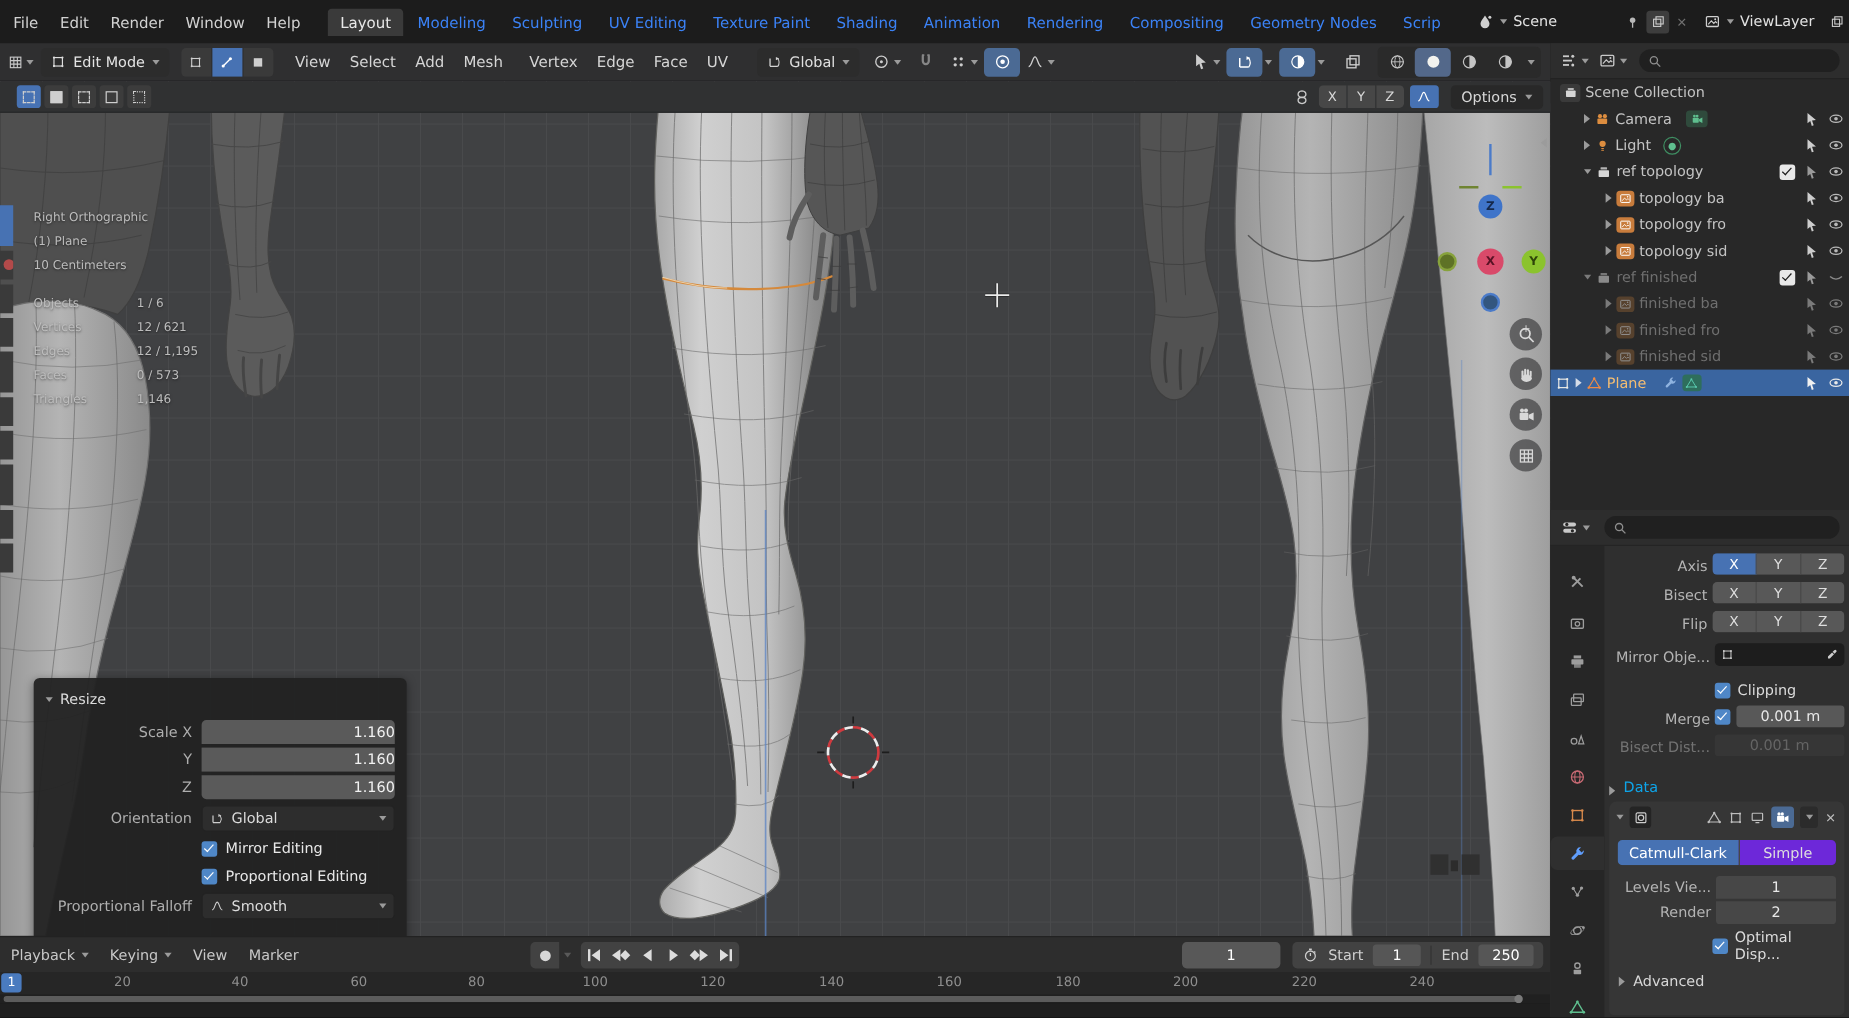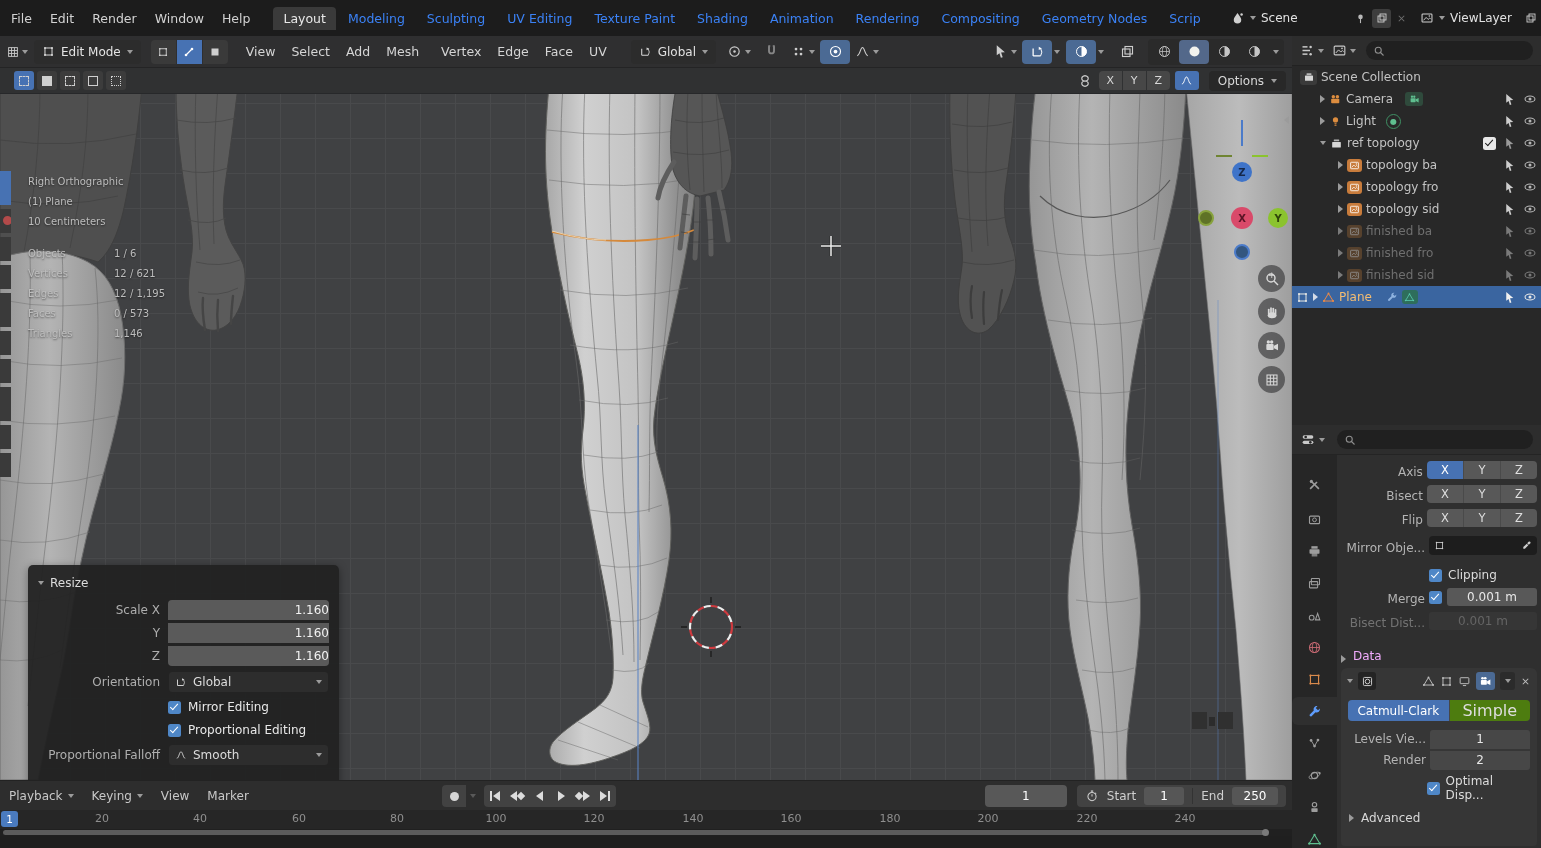--- a/index.html
+++ b/index.html
@@ -1023,20 +1023,38 @@
       <span class="lbl">topology sid</span>
       <span class="rctl">
           <svg class="s" width="13" height="13" style="color:#cdcdcd">
             <use href="#i-cursor"></use>
           </svg>
           <svg class="s" width="14" height="14" style="color:#b8b8b8">
             <use href="#i-eye"></use>
           </svg>
         </span>
     </div>
+    <div class="orow dim" style="padding-left:28px">
+      <span class="cvd" style="border-top-color:#7a7a7a"></span>
+      <span class="ic" style="color:#8a8a8a;margin-left:4px">
+          <svg class="s" width="13" height="13">
+            <use href="#i-coll"></use>
+          </svg>
+        </span>
+      <span class="lbl">ref finished</span>
+      <span class="rctl">
+          <span class="cb light"></span>
+          <svg class="s" width="13" height="13" style="color:#9a9a9a">
+            <use href="#i-cursor"></use>
+          </svg>
+          <svg class="s" width="14" height="14" style="color:#8a8a8a">
+            <use href="#i-eyec"></use>
+          </svg>
+        </span>
+    </div>
     <div class="orow dim" style="padding-left:46px">
       <span class="cvr" style="border-left-color:#7a7a7a"></span>
       <span class="ic" style="color:#e8e8e8;background:#7d5632;opacity:.55;border-radius:3px;width:15px;height:13px;margin-left:4px">
           <svg class="s" width="11" height="11">
             <use href="#i-img"></use>
           </svg>
         </span>
       <span class="lbl">finished ba</span>
       <span class="rctl">
           <svg class="s" width="13" height="13" style="color:#7a7a7a">
@@ -1241,21 +1259,21 @@
         <span class="cb"></span>
         <span class="mfield" style="flex:1;height:18px;line-height:18px;border-radius:3px;background:#585858">0.001 m</span>
       </span>
     </div>
     <div class="prow" style="left:49px;top:185px;width:196px;opacity:.5">
       <span class="plab" style="width:84px">Bisect Dist...</span>
       <span class="mfield" style="margin-left:4px;flex:1;height:18px;line-height:18px;border-radius:3px;background:#3d3d3d;color:#9a9a9a">0.001 m</span>
     </div>
     <div class="prow" style="left:49px;top:218px">
       <span class="cvr" style="margin-right:7px"></span>
-      <span style="color:#f0abfc">Data</span>
+      <span style="color:#0ea5e9">Data</span>
     </div>
 
     <div class="modbox">
       <div class="fx" style="height:26px;padding:0 6px;gap:5px">
         <span class="cvd"></span>
         <span class="ic" style="width:18px;height:18px;background:#242424;border-radius:3px;color:#cdcdcd">
             <svg class="s" width="13" height="13">
               <use href="#i-sub"></use>
             </svg>
           </span>
@@ -1284,21 +1302,21 @@
             <span class="cvd"></span>
           </span>
         <span class="ic" style="color:#bdbdbd">
             <svg class="s" width="11" height="11">
               <use href="#i-x"></use>
             </svg>
           </span>
       </div>
       <div class="fx" style="margin:6px 7px 0;border-radius:4px;overflow:hidden">
         <span class="ic" style="flex:1.25;height:21px;background:#4772b3;color:#fff;font-size:12px">Catmull-Clark</span>
-        <span class="ic" style="flex:1;height:21px;background:#4d7c0f;color:#dedede;font-size:16px;border-left:1px solid #474747">Simple</span>
+        <span class="ic" style="flex:1;height:21px;background:#6d28d9;color:#dedede;font-size:12px;border-left:1px solid #474747">Simple</span>
       </div>
       <div class="fx" style="margin:8px 7px 0;height:20px">
         <span class="plab" style="width:78px">Levels Vie...</span>
         <span class="mfield" style="flex:1;margin-left:4px;height:19px;line-height:19px;border-radius:3px 3px 0 0">1</span>
       </div>
       <div class="fx" style="margin:1px 7px 0;height:20px">
         <span class="plab" style="width:78px">Render</span>
         <span class="mfield" style="flex:1;margin-left:4px;height:19px;line-height:19px;border-radius:0 0 3px 3px">2</span>
       </div>
       <div class="fx" style="margin:9px 7px 0;height:18px">

